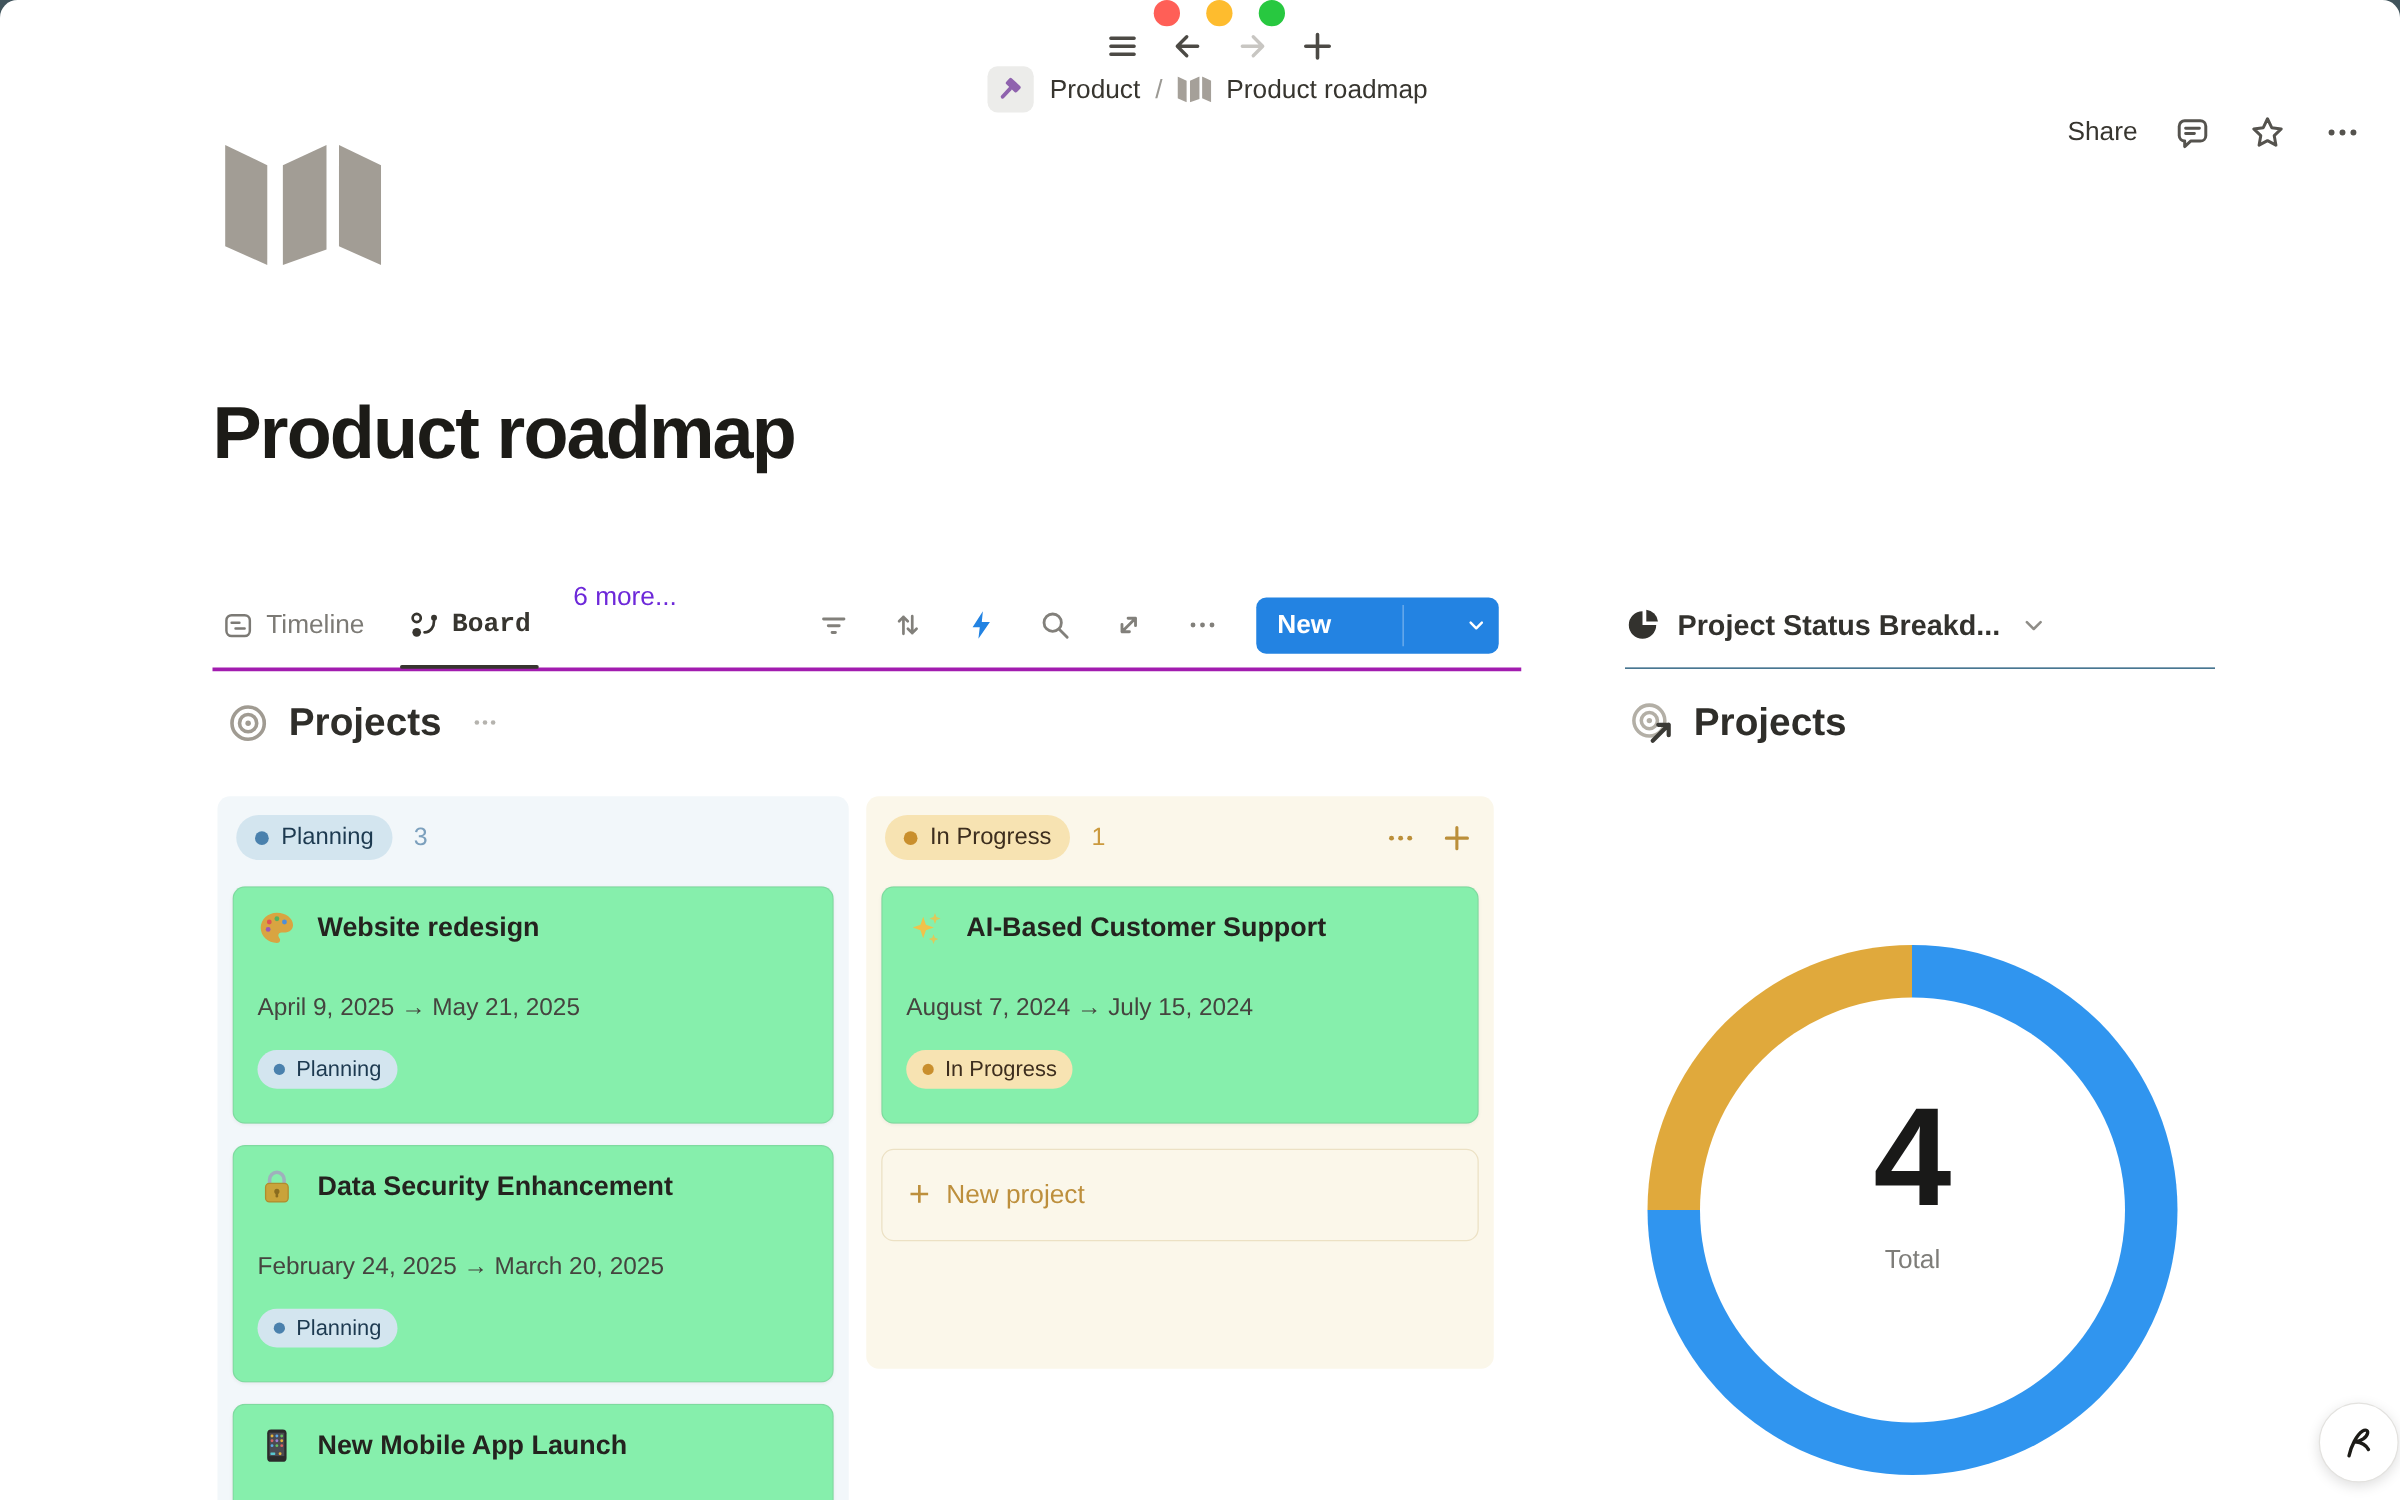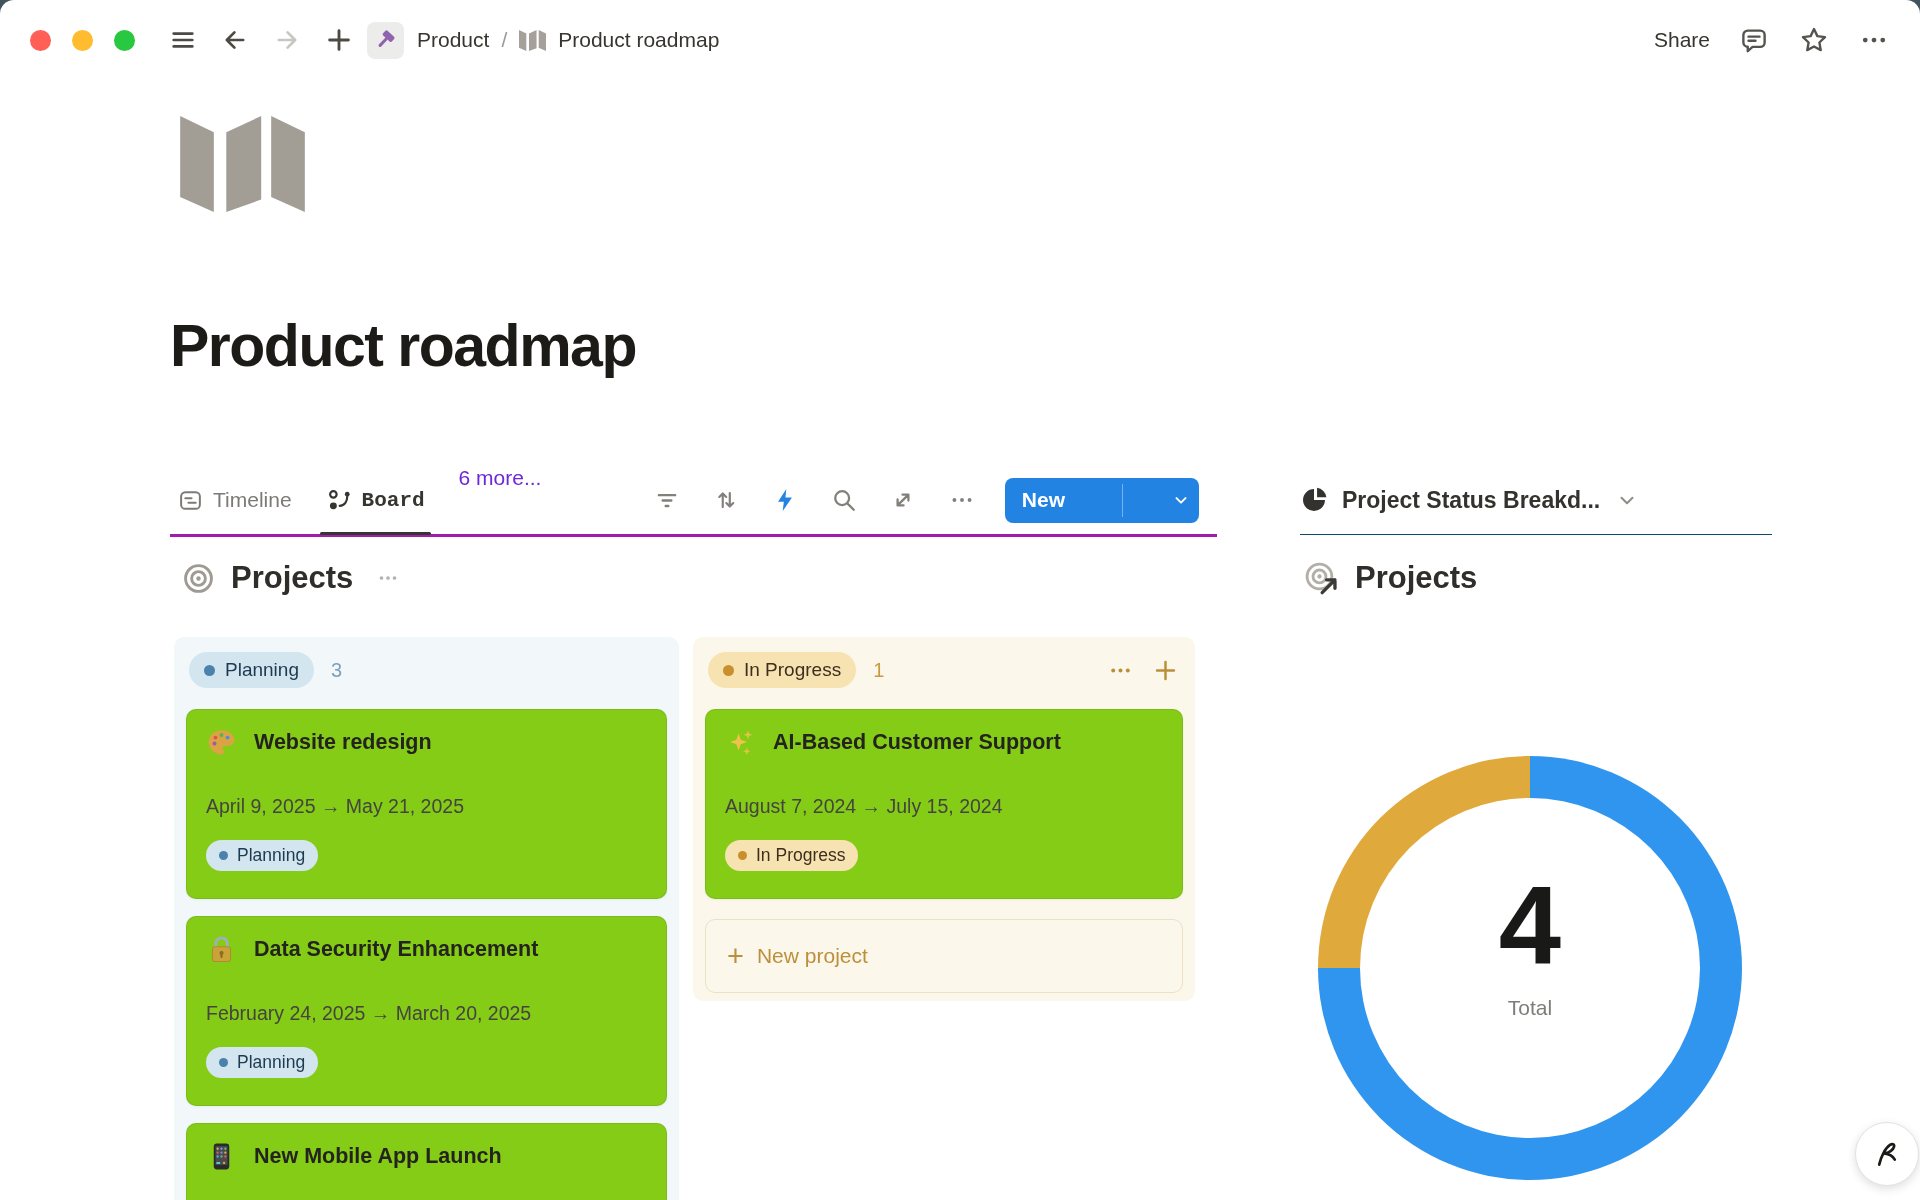--- a/index.html
+++ b/index.html
@@ -6,21 +6,21 @@
   body{
     width:1920px;height:1200px;background:#41545c;
     font-family:"Liberation Sans","DejaVu Sans",sans-serif;
     -webkit-font-smoothing:antialiased;
   }
   .window{
     position:absolute;inset:0;background:#fff;overflow:hidden;
     border-radius:14px 14px 0 0;color:#37352f;
   }
   
-  .topbar{position:absolute;top:0;left:0;right:0;height:80px;display:flex;align-items:center;}
+  .topbar{position:absolute;top:0;left:0;right:0;height:80px;display:flex;align-items:center;flex-direction:column;}
   .tl-group{display:flex;align-items:center;gap:21px;margin-left:30px;}
   .tl{width:21px;height:21px;border-radius:50%;}
   .tl.red{background:#ff5f57;}.tl.yellow{background:#febc2e;}.tl.green{background:#28c840;}
   .nav-group{display:flex;align-items:center;gap:20px;margin-left:32px;}
   .icon-btn{width:32px;height:32px;display:flex;align-items:center;justify-content:center;border-radius:6px;}
   .crumbs{display:flex;align-items:center;margin-left:12px;font-size:21px;color:#37352f;}
   .ts-badge{width:37px;height:37px;background:#ececea;border-radius:8px;display:flex;align-items:center;justify-content:center;}
   .crumb-label{margin-left:13px;font-weight:500;}
   .crumb-sep{margin:0 12px;color:#9b9994;}
   .crumb-map{margin-right:12px;display:flex;}
@@ -50,34 +50,34 @@
   .panel-head .chev{margin-left:16px;color:#8f8d88;display:flex;}
   
   .sec-title{position:absolute;display:flex;align-items:center;gap:16px;}
   .sec-title .txt{font-size:31px;font-weight:700;color:#2f2e2a;}
   .sec-title.left{left:182px;top:560px;}
   .sec-title.right{left:1304px;top:560px;}
   .sec-dots{color:#b5b3ae;display:flex;margin-left:6px;}
   
   .column{position:absolute;border-radius:10px;}
   .col-planning{left:174px;top:637px;width:505px;height:580px;background:#f2f7fa;}
-  .col-progress{left:693px;top:637px;width:502px;height:364px;background:#fbf7ea;}
+  .col-progress{left:693px;top:637px;width:502px;height:458px;background:#fbf7ea;}
   .col-head{display:flex;align-items:center;padding:15px 16px 0 15px;}
   .grp-pill{display:inline-flex;align-items:center;gap:10px;height:36px;border-radius:18px;padding:0 15px;font-size:19px;font-weight:500;}
   .grp-pill .dot{width:11px;height:11px;border-radius:50%;}
   .grp-pill.planning{background:#d3e5ef;color:#1d3a50;}
   .grp-pill.planning .dot{background:#4a81ad;}
   .grp-pill.progress{background:#f7e3b2;color:#3d2e1e;}
   .grp-pill.progress .dot{background:#c98f2d;}
   .grp-count{margin-left:17px;font-size:20px;}
   .grp-count.blue{color:#7ca0bd;}
   .grp-count.amber{color:#cb9a3f;}
   .col-actions{margin-left:auto;display:flex;align-items:center;gap:19px;color:#bb8f3a;}
   .cards{padding:0 12px;margin-top:21px;display:flex;flex-direction:column;gap:17px;}
-  .card{background:#84cc16;border:1px solid rgba(55,53,47,0.10);border-radius:10px;
+  .card{background:#86efac;border:1px solid rgba(55,53,47,0.10);border-radius:10px;
     box-shadow:0 1px 3px rgba(15,15,15,0.05);padding:15px 19px 19px;min-height:190px;box-sizing:border-box;}
   .card-row1{display:flex;align-items:center;gap:17px;height:34px;}
   .card-title{font-size:21.5px;font-weight:600;color:#24231f;}
   .card-dates{margin-top:36px;font-size:19.5px;color:#45443f;}
   .tag{display:inline-flex;align-items:center;gap:9px;height:31px;border-radius:16px;padding:0 13px;font-size:17.5px;margin-top:22px;}
   .tag .dot{width:9px;height:9px;border-radius:50%;}
   .tag.planning{background:#d3e5ef;color:#1d3a50;}
   .tag.planning .dot{background:#4a81ad;}
   .tag.progress{background:#f7e3b2;color:#3d2e1e;}
   .tag.progress .dot{background:#c98f2d;}

